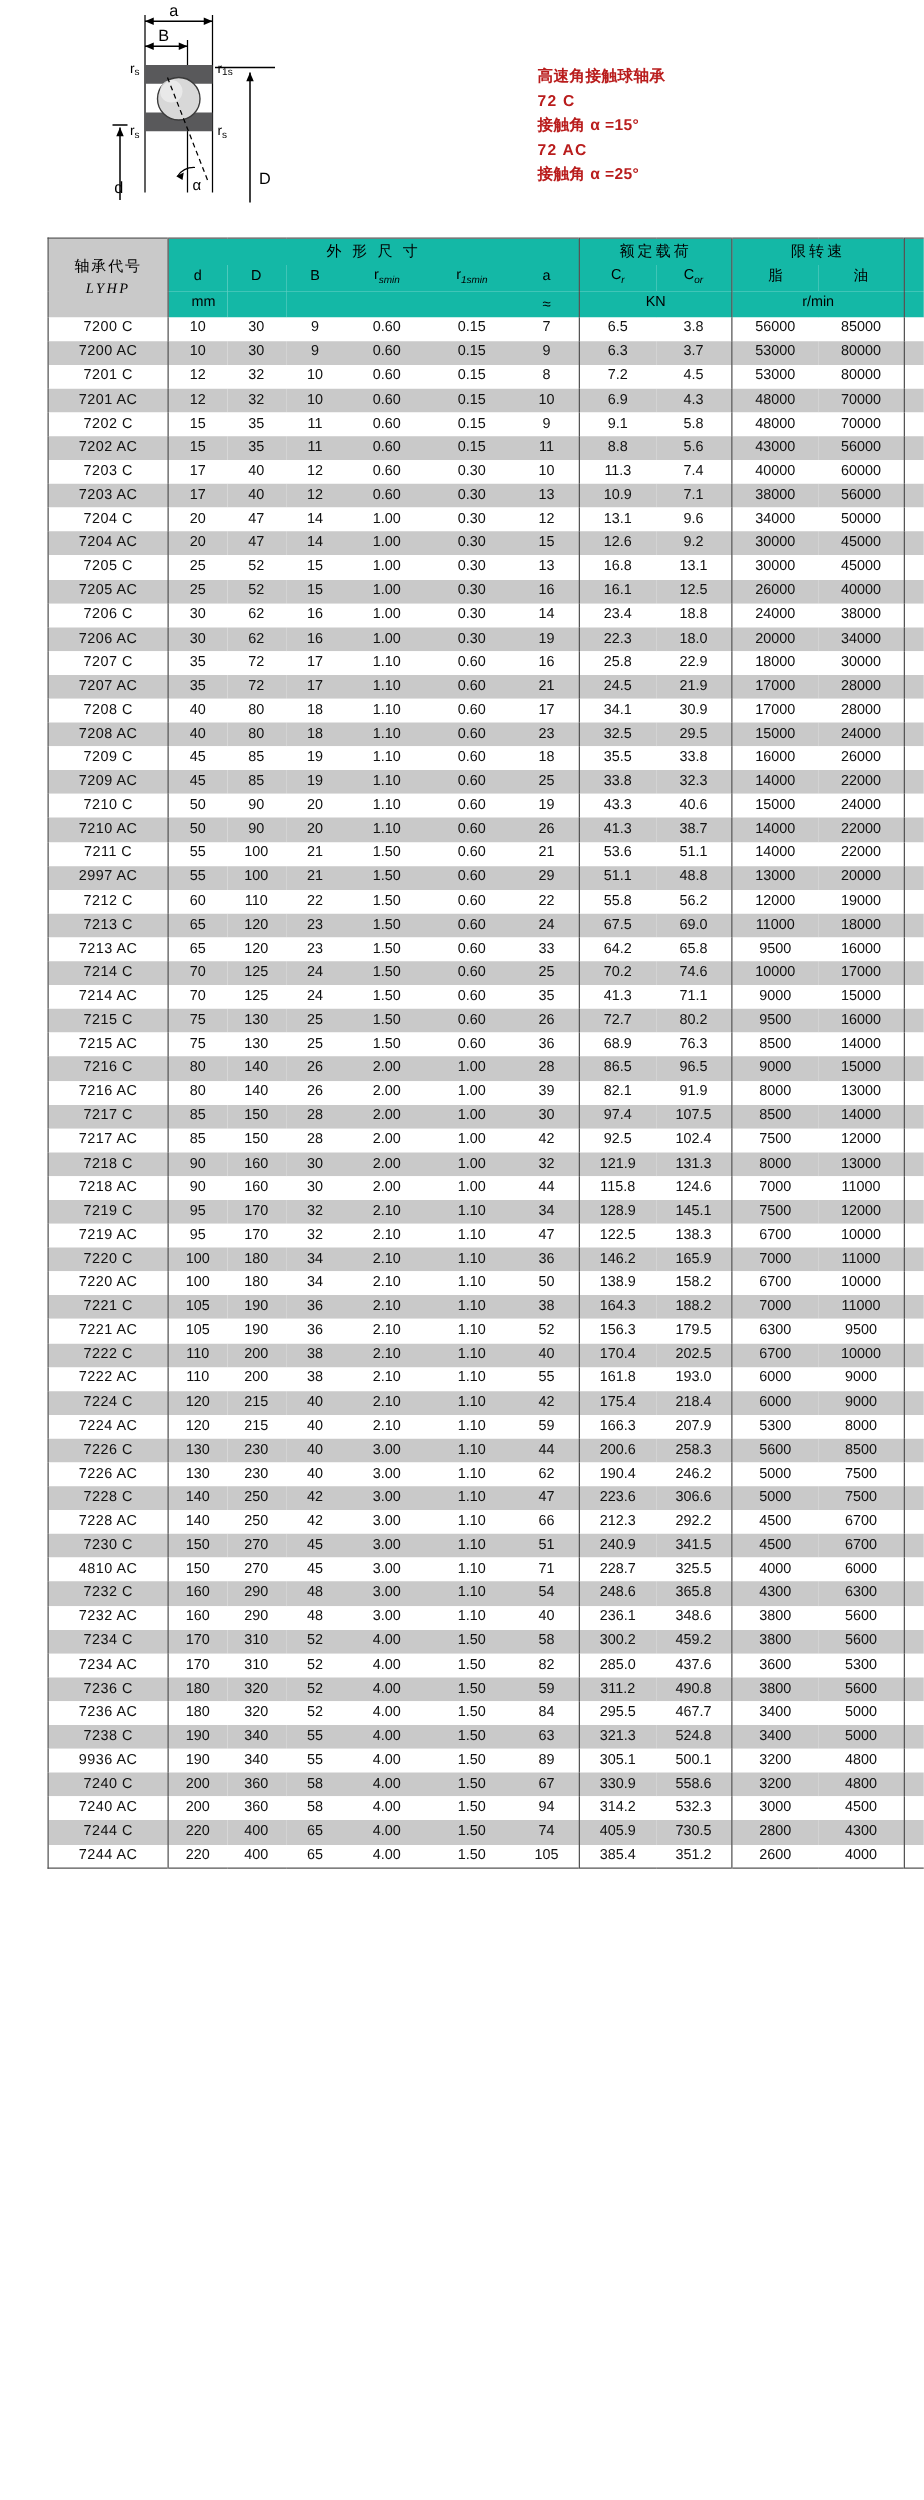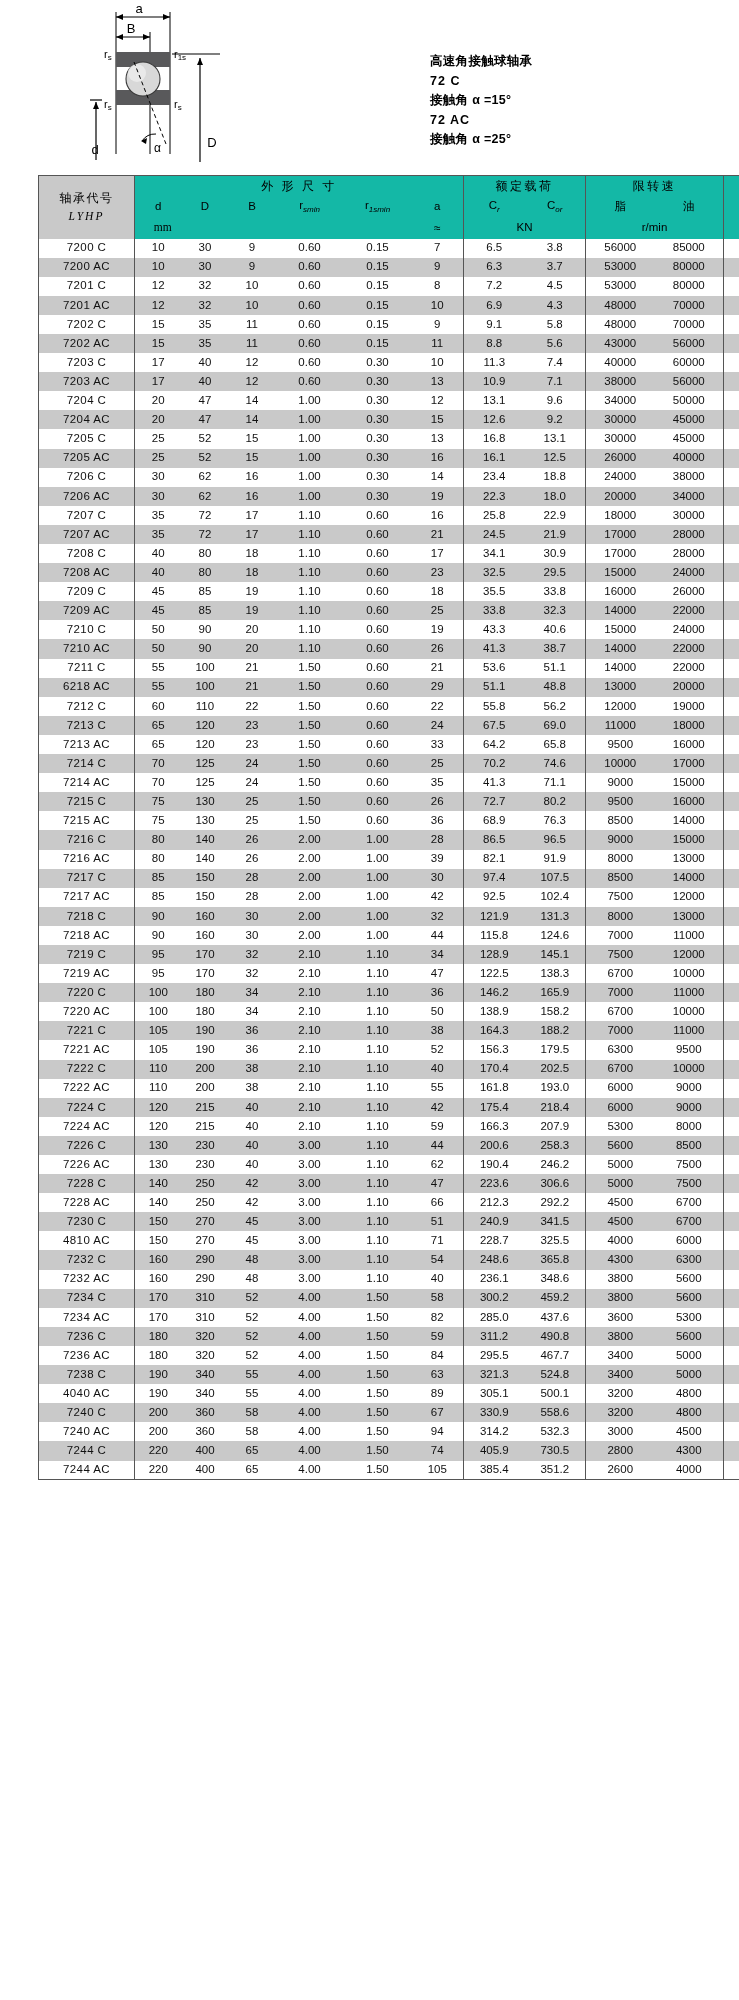--- a/index.html
+++ b/index.html
@@ -28,31 +28,31 @@
     top: 4px;
     width: 200px;
     height: 168px;
   }
   .spec-text {
     position: absolute;
     left: 430px;
     top: 52px;
     font-size: 12.5px;
     line-height: 19.5px;
-    color: #000000;
+    color: #b91c1c;
     font-weight: 700;
     letter-spacing: .3px;
   }
   .spec-text div { white-space: nowrap; }
   .spec-text .code { font-weight: 700; letter-spacing: 1px; }
 
   
   .table-wrap {
     position: relative;
-    margin: 0 auto;
+    margin: 15px auto;
     width: 703px;
     padding-left: 20px;
   }
   table.bt {
     border-collapse: collapse;
     width: 703px;
     table-layout: fixed;
     font-size: 11px;
     color: #111;
   }
@@ -115,21 +115,21 @@
   tbody tr.even td { background: #c9c9c9; }
   tbody td {
     font-size: 11.5px;
     border-bottom: 1px solid #9a9a9a;
   }
   tbody td.code {
     letter-spacing: .4px;
   }
   tbody tr:last-child td { border-bottom: none; }
 
-  .unit-left { text-align: left; padding-left: 9px !important; font-family: Liberation Serif, serif; }
+  .unit-left { text-align: left; padding-left: 9px !important; }
   .approx { font-size: 12px; }
   sub { font-size: 8px; font-style: italic; }
 </style>
 </head>
 <body>
 
 <div class="page">
 
   <div class="topband">
 
@@ -556,21 +556,21 @@
             <td>1.50</td>
             <td>0.60</td>
             <td>21</td>
             <td class="vsep-l">53.6</td>
             <td>51.1</td>
             <td class="vsep-l">14000</td>
             <td>22000</td>
             <td class="vsep-l">0.65</td>
           </tr>
           <tr class="even">
-            <td class="code">6218 AC</td>
+            <td class="code">2997 AC</td>
             <td class="vsep-l">55</td>
             <td>100</td>
             <td>21</td>
             <td>1.50</td>
             <td>0.60</td>
             <td>29</td>
             <td class="vsep-l">51.1</td>
             <td>48.8</td>
             <td class="vsep-l">13000</td>
             <td>20000</td>
@@ -1074,21 +1074,21 @@
             <td>4.00</td>
             <td>1.50</td>
             <td>63</td>
             <td class="vsep-l">321.3</td>
             <td>524.8</td>
             <td class="vsep-l">3400</td>
             <td>5000</td>
             <td class="vsep-l">20.29</td>
           </tr>
           <tr class="odd">
-            <td class="code">4040 AC</td>
+            <td class="code">9936 AC</td>
             <td class="vsep-l">190</td>
             <td>340</td>
             <td>55</td>
             <td>4.00</td>
             <td>1.50</td>
             <td>89</td>
             <td class="vsep-l">305.1</td>
             <td>500.1</td>
             <td class="vsep-l">3200</td>
             <td>4800</td>

